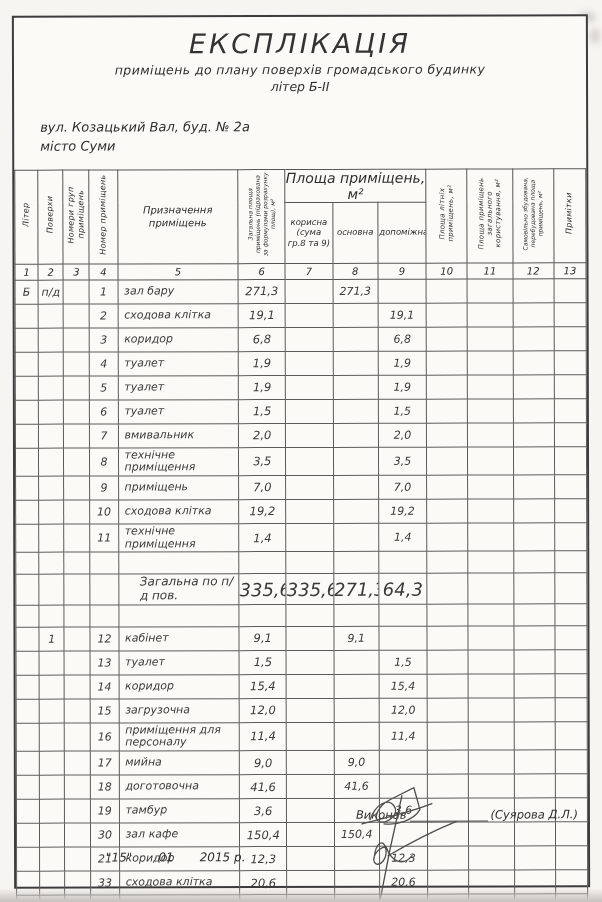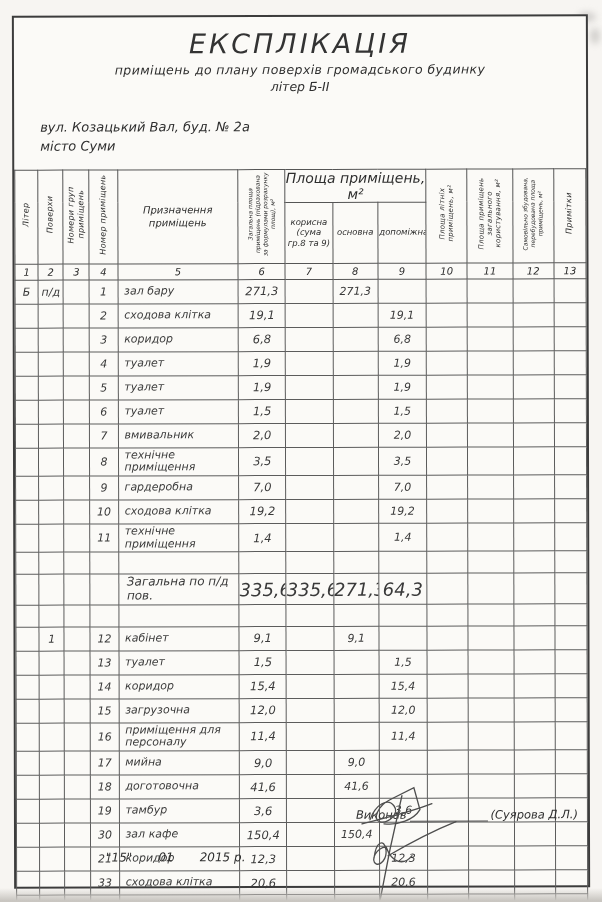--- a/index.html
+++ b/index.html
@@ -37,21 +37,21 @@
     font-size:8px;line-height:1.25;max-height:86px;letter-spacing:.3px;}
   .vtext.mid{font-size:7px;line-height:1.2;}
   .vtext.tiny{font-size:6px;line-height:1.25;letter-spacing:0;}
   tr.num-row th{height:15px;font-size:10px;font-style:italic;font-weight:normal;}
   tbody td{height:21px;font-style:italic;font-size:11px;color:#3a3a3a;
     vertical-align:middle;border-color:#5c5c5c;}
   tbody td.cell-name{text-align:left;padding:1px 3px 1px 6px;line-height:1.15;}
   tbody td.cell-num{text-align:center;}
   tbody td:nth-child(6){font-size:11.5px;}
   tr.total-row td{font-size:18px;}
-  tr.total-row td.cell-name{font-size:12px;padding-left:8px;margin-top:16px;}
+  tr.total-row td.cell-name{font-size:12px;padding-left:21px;margin-top:16px;}
   
   .footer{position:absolute;left:0;right:0;bottom:0;height:86px;}
   .date-line{position:absolute;left:90px;bottom:22px;font-style:italic;font-size:12px;}
   .date-line span{margin-right:26px;}
   .sig-block{position:absolute;right:10px;top:8px;width:222px;font-style:italic;font-size:11.5px;}
   .sig-row{display:flex;align-items:flex-end;margin-bottom:17px;}
   .sig-line{flex:1 1 auto;border-bottom:1px solid #4a4a4a;height:12px;margin:0 3px;}
   .sig-svg{position:absolute;right:58px;top:-24px;overflow:visible;z-index:2;}
   .sig-svg path{stroke:#4e4e4e;stroke-width:1.3;fill:none;stroke-linecap:round;}
 </style>
@@ -242,21 +242,21 @@
           <td class="cell-num"></td>
           <td class="cell-num"></td>
           <td class="cell-num"></td>
           <td class="cell-num"></td>
         </tr>
         <tr>
           <td class="cell-num"></td>
           <td class="cell-num"></td>
           <td class="cell-num"></td>
           <td class="cell-num">9</td>
-          <td class="cell-name">гардеробна</td>
+          <td class="cell-name">приміщень</td>
           <td class="cell-num">7,0</td>
           <td class="cell-num"></td>
           <td class="cell-num"></td>
           <td class="cell-num">7,0</td>
           <td class="cell-num"></td>
           <td class="cell-num"></td>
           <td class="cell-num"></td>
           <td class="cell-num"></td>
         </tr>
         <tr>

